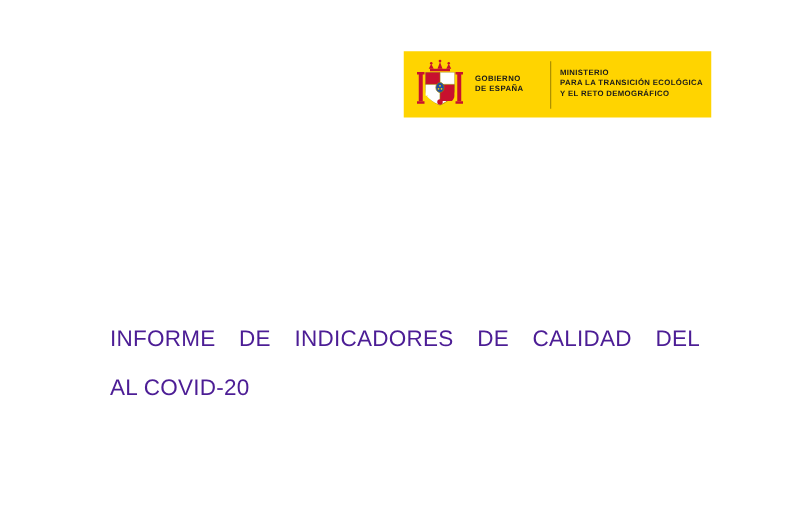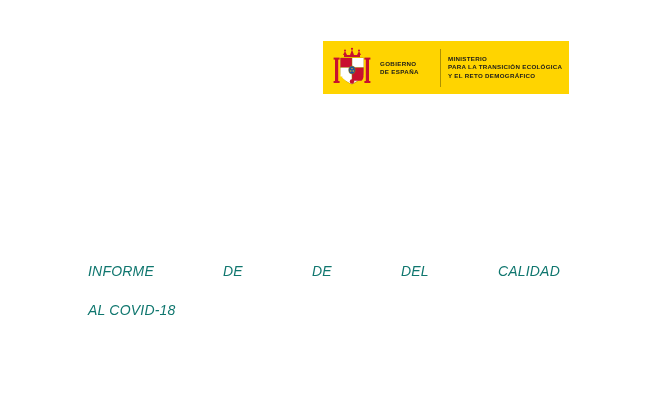--- a/index.html
+++ b/index.html
@@ -70,27 +70,26 @@
     font-weight: bold;
     white-space: nowrap;
   }
 
   
   .doc-title {
     position: absolute;
     left: 88px;
     top: 252px;
     width: 472px;
-    color: #0f766e;
-    font-size: 14px;
+    color: #4c1d95;
+    font-size: 18px;
     line-height: 39px;
     letter-spacing: 0.2px;
     text-align: justify;
     text-justify: inter-word;
-    font-style: italic;
   }
   .doc-title .line {
     display: block;
     white-space: nowrap;
   }
   .doc-title .line.just {
     display: flex;
     justify-content: space-between;
   }
 </style>
@@ -146,18 +145,19 @@
     <div class="min-line">MINISTERIO</div>
     <div class="min-line">PARA LA TRANSICIÓN ECOLÓGICA</div>
     <div class="min-line">Y EL RETO DEMOGRÁFICO</div>
   </div>
 </div>
 
 <div class="doc-title">
   <span class="line just">
     <span>INFORME</span>
     <span>DE</span>
+    <span>INDICADORES</span>
     <span>DE</span>
+    <span>CALIDAD</span>
     <span>DEL</span>
-    <span>CALIDAD</span>
   </span>
-  <span class="line">AL COVID-18</span>
+  <span class="line">AL COVID-20</span>
 </div>
 
 </body></html>

